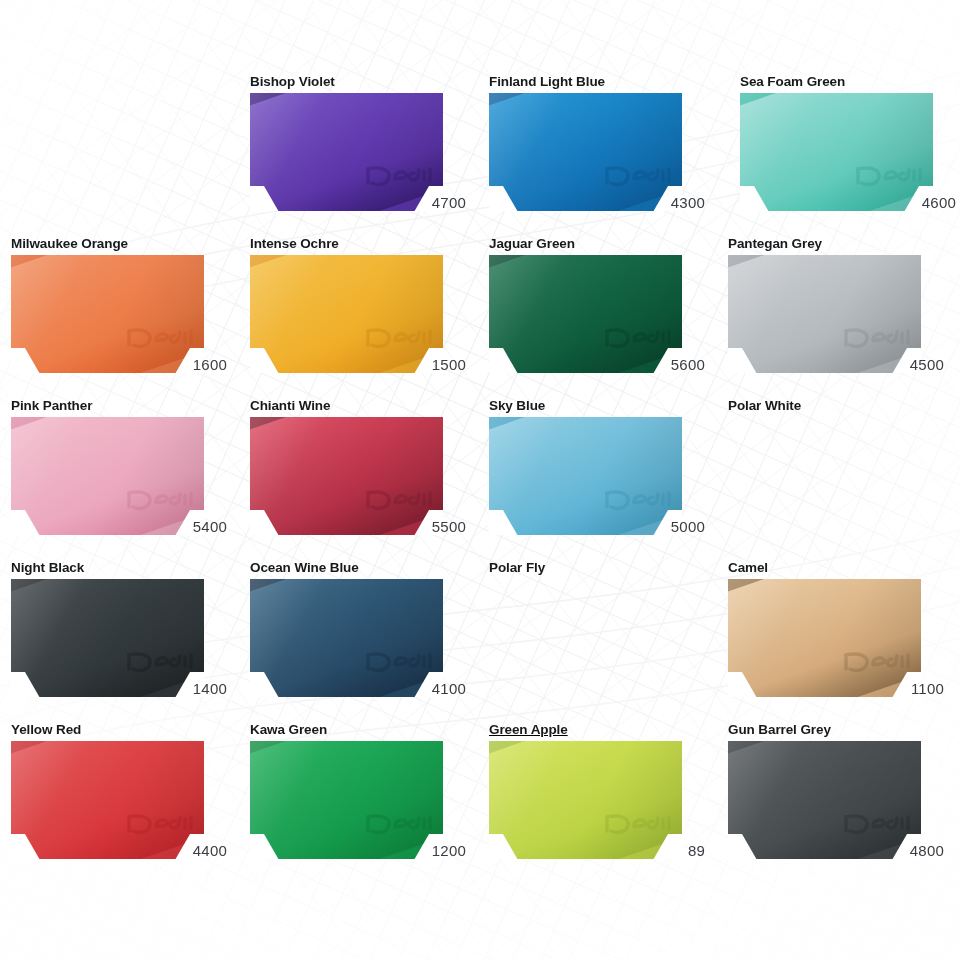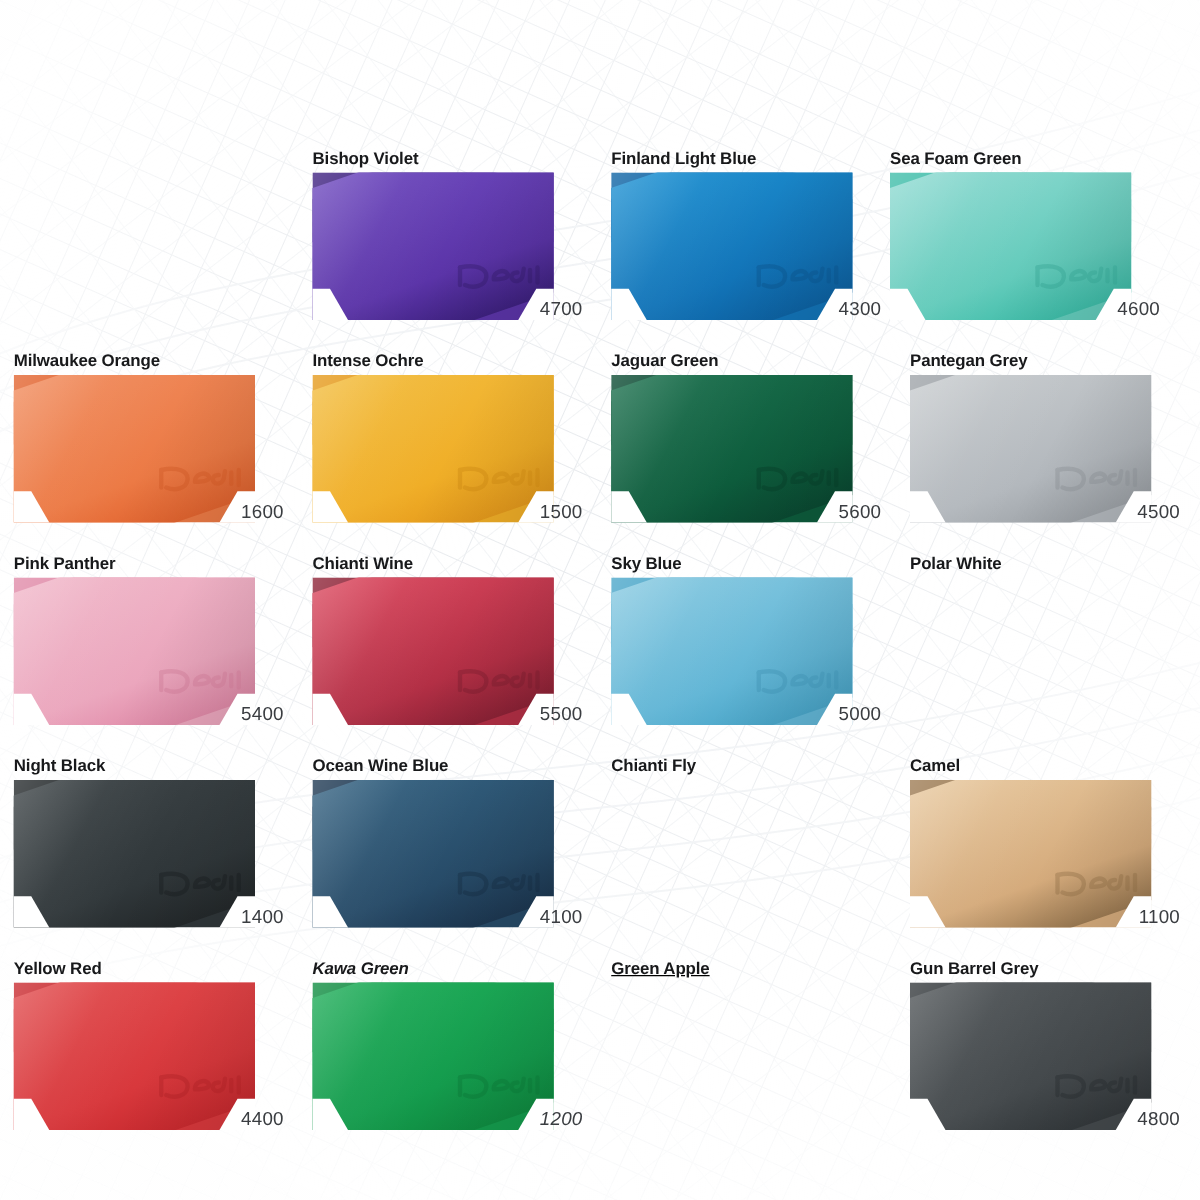--- a/index.html
+++ b/index.html
@@ -23,21 +23,20 @@
   
   #sheet{
     position:absolute; inset:0;
     z-index:2;
     padding:0;
   }
 
   .swatch{
     position:absolute;
     width:218px;
-    margin-top:45px;
   }
   .swatch .label{
     font-size:13.5px;
     font-weight:bold;
     color:#18191b;
     letter-spacing:-0.1px;
     line-height:15px;
     height:16px;
     margin-bottom:3px;
     white-space:nowrap;
@@ -173,21 +172,21 @@
               <path d="M132 12 L 132 36"></path>
             </g>
           </svg>
           <div class="corner-l"></div>
           <div class="corner-r"></div>
         </div>
       </div>
       <div class="code">4300</div>
     </div>
   </div>
-    <div class="swatch" style="left: 712px; top: 74px;">
+    <div class="swatch" style="left: 740px; top: 74px;">
     <div class="label">Sea Foam Green</div>
     <div class="tile-wrap">
       <div class="tile" style="width: 193px; height: 118px;">
         <div class="roll">
           <div class="base" style="background: linear-gradient(178deg, rgb(63, 189, 169) 0%, rgb(63, 189, 169) 34%, rgb(99, 203, 187) 46%, rgb(99, 203, 187) 100%);"></div>
           <div class="coils" style="background: repeating-linear-gradient(177deg, rgb(63, 189, 169) 0px, rgb(63, 189, 169) 3px, rgb(99, 203, 187) 4px, rgb(99, 203, 187) 9px);"></div>
           <div class="diag" style="background: linear-gradient(rgb(140, 217, 208) 0%, rgb(99, 203, 187) 70%, rgb(63, 189, 169) 100%);"></div>
           <div class="shine" style="background: linear-gradient(118deg, rgba(255, 255, 255, 0.22) 0%, rgba(255, 255, 255, 0.04) 30%, rgba(0, 0, 0, 0) 55%, rgba(0, 0, 0, 0.12) 100%);"></div>
           <svg class="logo" viewBox="0 0 140 52" aria-hidden="true">
             <g fill="none" stroke-width="7" stroke-linecap="round" stroke-linejoin="round" stroke="#2f9e8d">
@@ -437,21 +436,21 @@
             </g>
           </svg>
           <div class="corner-l"></div>
           <div class="corner-r"></div>
         </div>
       </div>
       <div class="code">4100</div>
     </div>
   </div>
     <div class="swatch" style="left: 489px; top: 560px;">
-    <div class="label">Chianti Fly</div>
+    <div class="label">Polar Fly</div>
   </div>
     <div class="swatch" style="left: 728px; top: 560px;">
     <div class="label">Camel</div>
     <div class="tile-wrap">
       <div class="tile" style="width: 193px; height: 118px;">
         <div class="roll">
           <div class="base" style="background: linear-gradient(178deg, rgb(157, 123, 83) 0%, rgb(157, 123, 83) 34%, rgb(213, 171, 124) 46%, rgb(213, 171, 124) 100%);"></div>
           <div class="coils" style="background: repeating-linear-gradient(177deg, rgb(157, 123, 83) 0px, rgb(157, 123, 83) 3px, rgb(213, 171, 124) 4px, rgb(213, 171, 124) 9px);"></div>
           <div class="diag" style="background: linear-gradient(rgb(230, 198, 156) 0%, rgb(213, 171, 124) 70%, rgb(157, 123, 83) 100%);"></div>
           <div class="shine" style="background: linear-gradient(118deg, rgba(255, 255, 255, 0.22) 0%, rgba(255, 255, 255, 0.04) 30%, rgba(0, 0, 0, 0) 55%, rgba(0, 0, 0, 0.12) 100%);"></div>
@@ -491,21 +490,21 @@
               <path d="M132 12 L 132 36"></path>
             </g>
           </svg>
           <div class="corner-l"></div>
           <div class="corner-r"></div>
         </div>
       </div>
       <div class="code">4400</div>
     </div>
   </div>
-    <div class="swatch" style="left: 250px; top: 722px; font-style: italic;">
+    <div class="swatch" style="left: 250px; top: 722px;">
     <div class="label">Kawa Green</div>
     <div class="tile-wrap">
       <div class="tile" style="width: 193px; height: 118px;">
         <div class="roll">
           <div class="base" style="background: linear-gradient(178deg, rgb(15, 140, 65) 0%, rgb(15, 140, 65) 34%, rgb(20, 156, 77) 46%, rgb(20, 156, 77) 100%);"></div>
           <div class="coils" style="background: repeating-linear-gradient(177deg, rgb(15, 140, 65) 0px, rgb(15, 140, 65) 3px, rgb(20, 156, 77) 4px, rgb(20, 156, 77) 9px);"></div>
           <div class="diag" style="background: linear-gradient(rgb(30, 171, 88) 0%, rgb(20, 156, 77) 70%, rgb(15, 140, 65) 100%);"></div>
           <div class="shine" style="background: linear-gradient(118deg, rgba(255, 255, 255, 0.22) 0%, rgba(255, 255, 255, 0.04) 30%, rgba(0, 0, 0, 0) 55%, rgba(0, 0, 0, 0.12) 100%);"></div>
           <svg class="logo" viewBox="0 0 140 52" aria-hidden="true">
             <g fill="none" stroke-width="7" stroke-linecap="round" stroke-linejoin="round" stroke="#0a7133">
@@ -519,20 +518,43 @@
           </svg>
           <div class="corner-l"></div>
           <div class="corner-r"></div>
         </div>
       </div>
       <div class="code">1200</div>
     </div>
   </div>
     <div class="swatch" style="left: 489px; top: 722px; text-decoration: underline;">
     <div class="label">Green Apple</div>
+    <div class="tile-wrap">
+      <div class="tile" style="width: 193px; height: 118px;">
+        <div class="roll">
+          <div class="base" style="background: linear-gradient(178deg, rgb(168, 196, 58) 0%, rgb(168, 196, 58) 34%, rgb(189, 212, 68) 46%, rgb(189, 212, 68) 100%);"></div>
+          <div class="coils" style="background: repeating-linear-gradient(177deg, rgb(168, 196, 58) 0px, rgb(168, 196, 58) 3px, rgb(189, 212, 68) 4px, rgb(189, 212, 68) 9px);"></div>
+          <div class="diag" style="background: linear-gradient(rgb(207, 224, 85) 0%, rgb(189, 212, 68) 70%, rgb(168, 196, 58) 100%);"></div>
+          <div class="shine" style="background: linear-gradient(118deg, rgba(255, 255, 255, 0.22) 0%, rgba(255, 255, 255, 0.04) 30%, rgba(0, 0, 0, 0) 55%, rgba(0, 0, 0, 0.12) 100%);"></div>
+          <svg class="logo" viewBox="0 0 140 52" aria-hidden="true">
+            <g fill="none" stroke-width="7" stroke-linecap="round" stroke-linejoin="round" stroke="#8da82a">
+              <path d="M8 12 C 34 6, 52 14, 50 28 C 48 42, 30 46, 16 40"></path>
+              <path d="M8 12 L 8 40"></path>
+              <path d="M62 30 C 62 18, 78 14, 84 22 C 87 27, 80 31, 62 31"></path>
+              <path d="M100 20 C 92 20, 88 26, 92 31 C 96 36, 106 34, 108 26 L 110 14"></path>
+              <path d="M120 16 L 120 34"></path>
+              <path d="M132 12 L 132 36"></path>
+            </g>
+          </svg>
+          <div class="corner-l"></div>
+          <div class="corner-r"></div>
+        </div>
+      </div>
+      <div class="code">89</div>
+    </div>
   </div>
     <div class="swatch" style="left: 728px; top: 722px;">
     <div class="label">Gun Barrel Grey</div>
     <div class="tile-wrap">
       <div class="tile" style="width: 193px; height: 118px;">
         <div class="roll">
           <div class="base" style="background: linear-gradient(178deg, rgb(52, 57, 60) 0%, rgb(52, 57, 60) 34%, rgb(68, 73, 76) 46%, rgb(68, 73, 76) 100%);"></div>
           <div class="coils" style="background: repeating-linear-gradient(177deg, rgb(52, 57, 60) 0px, rgb(52, 57, 60) 3px, rgb(68, 73, 76) 4px, rgb(68, 73, 76) 9px);"></div>
           <div class="diag" style="background: linear-gradient(rgb(79, 84, 87) 0%, rgb(68, 73, 76) 70%, rgb(52, 57, 60) 100%);"></div>
           <div class="shine" style="background: linear-gradient(118deg, rgba(255, 255, 255, 0.22) 0%, rgba(255, 255, 255, 0.04) 30%, rgba(0, 0, 0, 0) 55%, rgba(0, 0, 0, 0.12) 100%);"></div>

